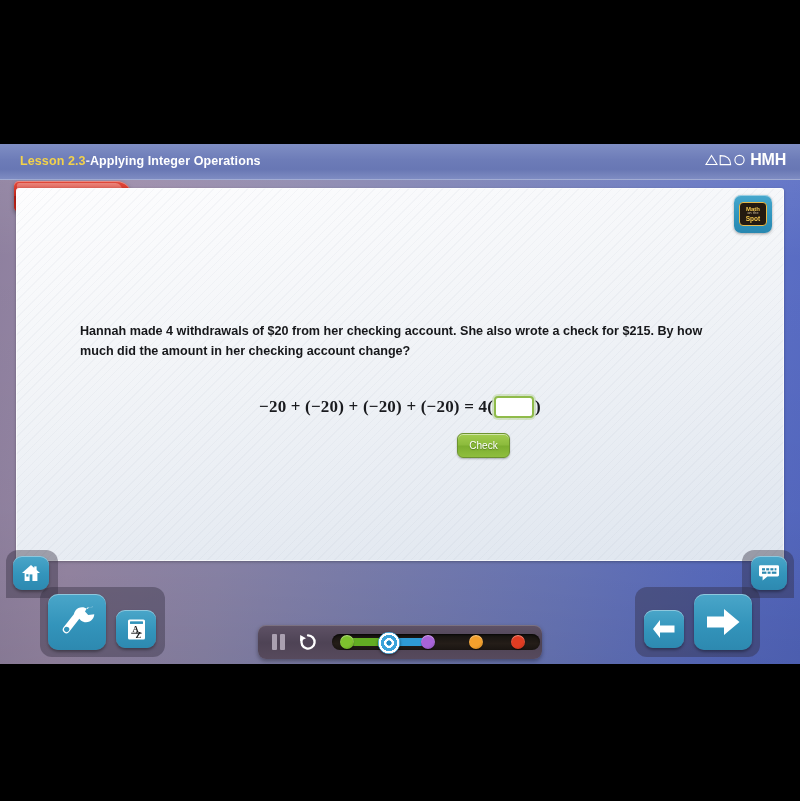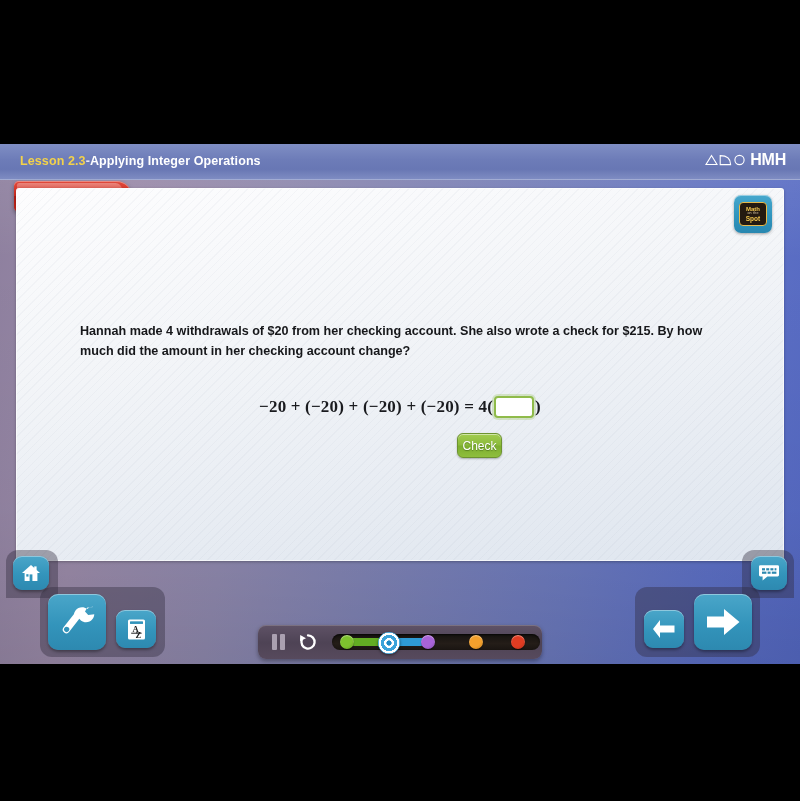--- a/index.html
+++ b/index.html
@@ -191,27 +191,27 @@
     font-weight: bold;
     text-align: center;
     color: #1a1b1f;
     padding: 0 2px;
   }
 
   
   #check-button {
     position: absolute;
     left: 441px; top: 245px;
-    width: 45px; height: 25px;
+    width: 53px; height: 25px;
     border: 1px solid #6d9330;
     border-radius: 6px;
     background: linear-gradient(180deg, #a2cc4f 0%, #8cbb3c 48%, #7cae2f 52%, #8fbe3d 100%);
     box-shadow: 0 1px 2px rgba(0,0,0,0.28), inset 0 1px 0 rgba(255,255,255,0.5);
     color: #ffffff;
-    font-size: 12px;
+    font-size: 10px;
     font-family: "Liberation Sans", sans-serif;
     text-shadow: 0 1px 1px rgba(60,90,20,0.6);
     cursor: pointer;
   }
 
   
   .plate {
     position: absolute;
     background: rgba(48,42,60,0.40);
     border-radius: 12px;

